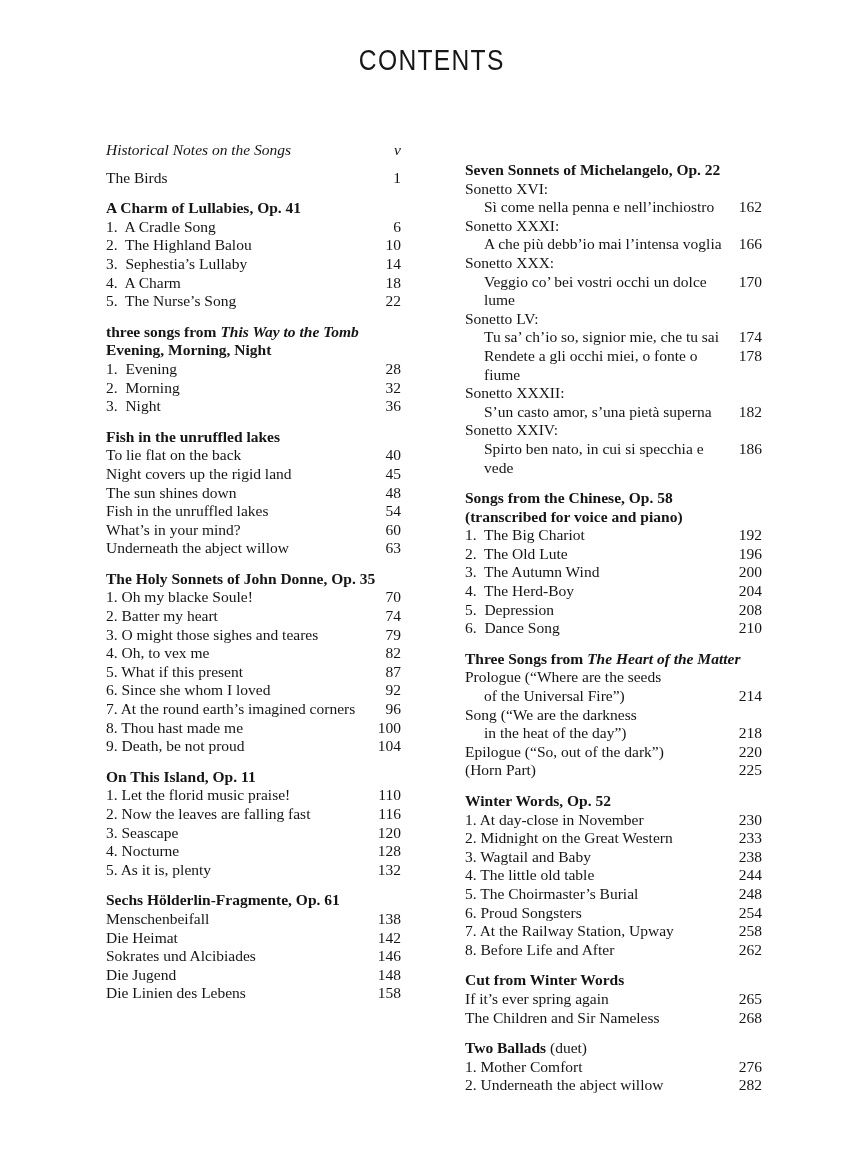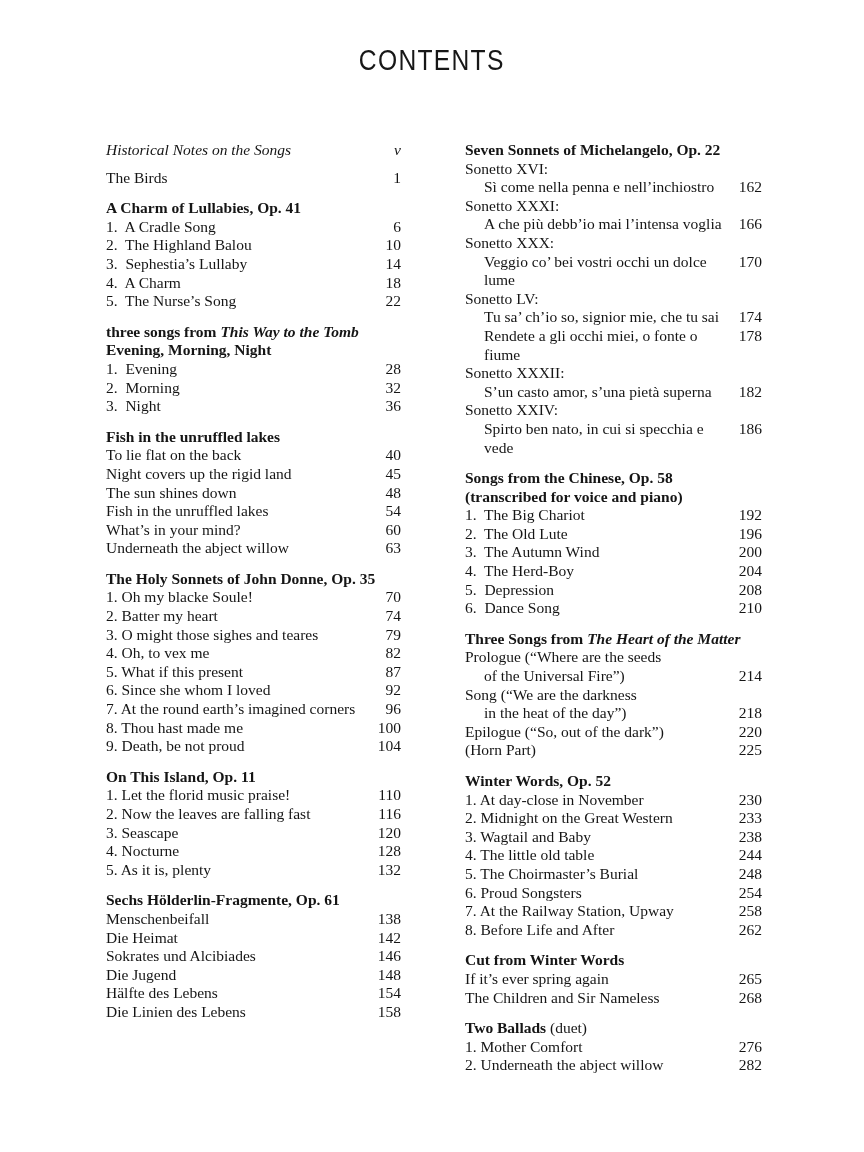--- a/index.html
+++ b/index.html
@@ -5,21 +5,21 @@
   html,body{margin:0;padding:0;background:#ffffff;}
   body{width:864px;height:1152px;position:relative;overflow:hidden;
        font-family:"Liberation Serif",serif;color:#151515;}
   .page{position:absolute;inset:0;background:#ffffff;}
   .title{position:absolute;top:44px;left:0;width:864px;text-align:center;
          font-family:"Liberation Sans",sans-serif;font-weight:400;
          font-size:29px;letter-spacing:1.5px;color:#171717;}
   .title .inner{display:inline-block;transform:scaleX(0.85);transform-origin:center;}
   .col{position:absolute;top:141px;}
   #col-left{left:106px;width:295px;}
-  #col-right{left:465px;width:297px;}
+  #col-right{left:465px;width:297px;margin-top:20px;}
   .section{margin-top:12px;}
   .section:first-child{margin-top:0;}
   #col-left .section:nth-child(2){margin-top:9px;}
   .row{display:flex;align-items:baseline;font-size:15.5px;line-height:18.6px;}
   .txt{flex:1;white-space:pre-wrap;}
   .ind .txt{padding-left:19px;}
   .page-num{margin-left:4px;text-align:right;white-space:nowrap;}
   .s-b{font-weight:bold;}
   .s-bi{font-weight:bold;font-style:italic;}
   .s-i{font-style:italic;}
@@ -196,24 +196,20 @@
         </div>
         <div class="row">
           <span class="txt"><span class="s-r">Sokrates und Alcibiades</span></span>
           <span class="page-num">146</span>
         </div>
         <div class="row">
           <span class="txt"><span class="s-r">Die Jugend</span></span>
           <span class="page-num">148</span>
         </div>
         <div class="row">
-          <span class="txt"><span class="s-r">Hälfte des Lebens</span></span>
-          <span class="page-num">154</span>
-        </div>
-        <div class="row">
           <span class="txt"><span class="s-r">Die Linien des Lebens</span></span>
           <span class="page-num">158</span>
         </div>
       </div>
     </div>
   <div class="col" id="col-right">
       <div class="section">
         <div class="row">
           <span class="txt"><span class="s-b">Seven Sonnets of Michelangelo, Op. 22</span></span>
         </div>

